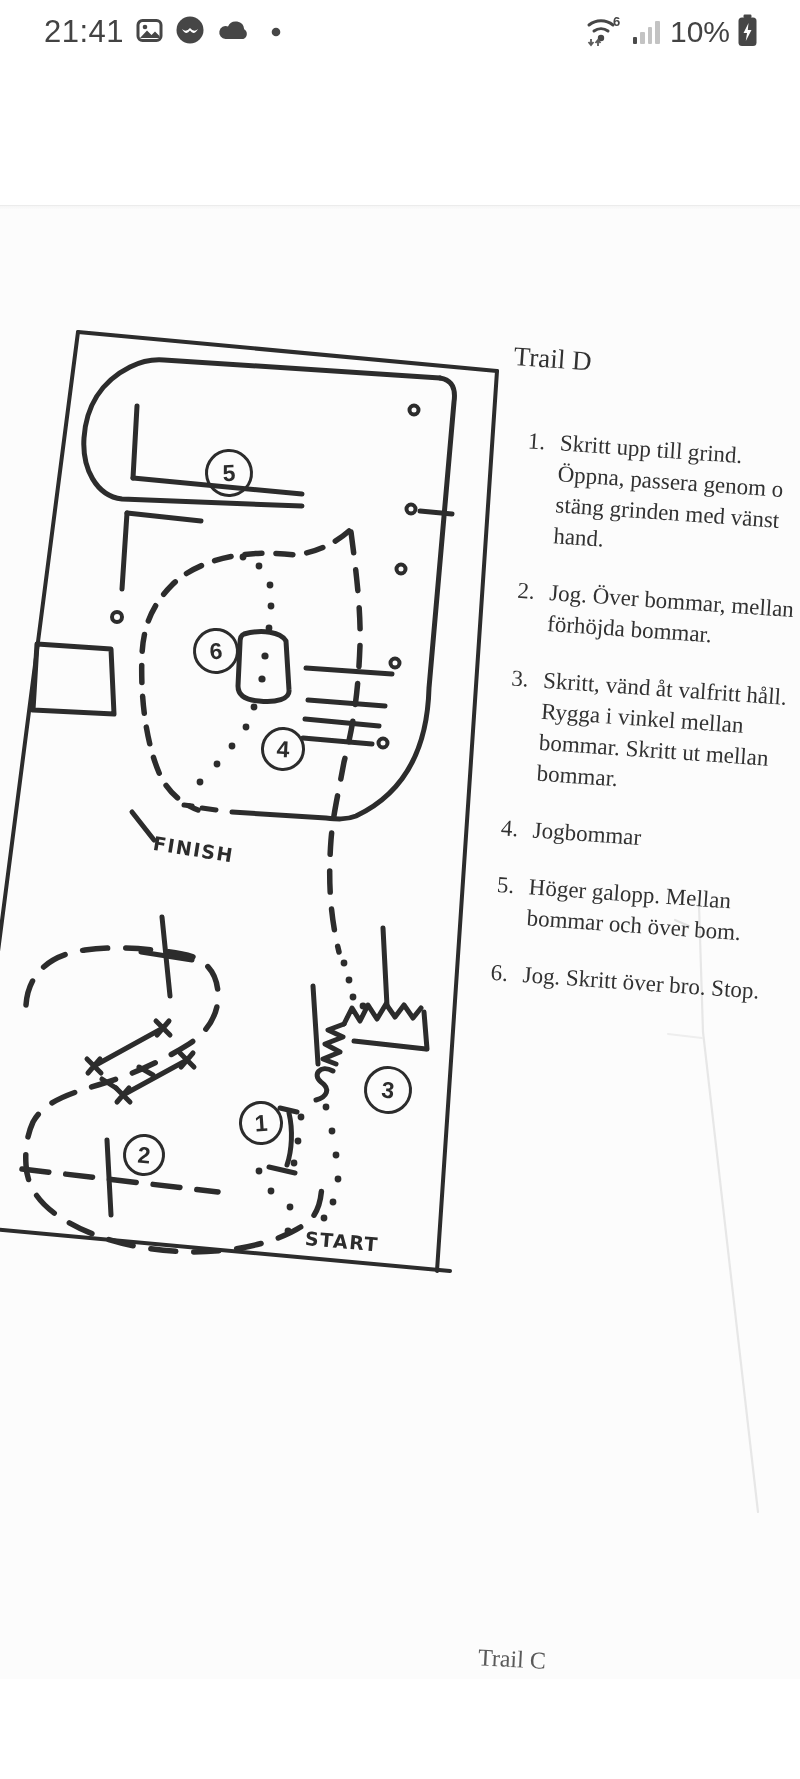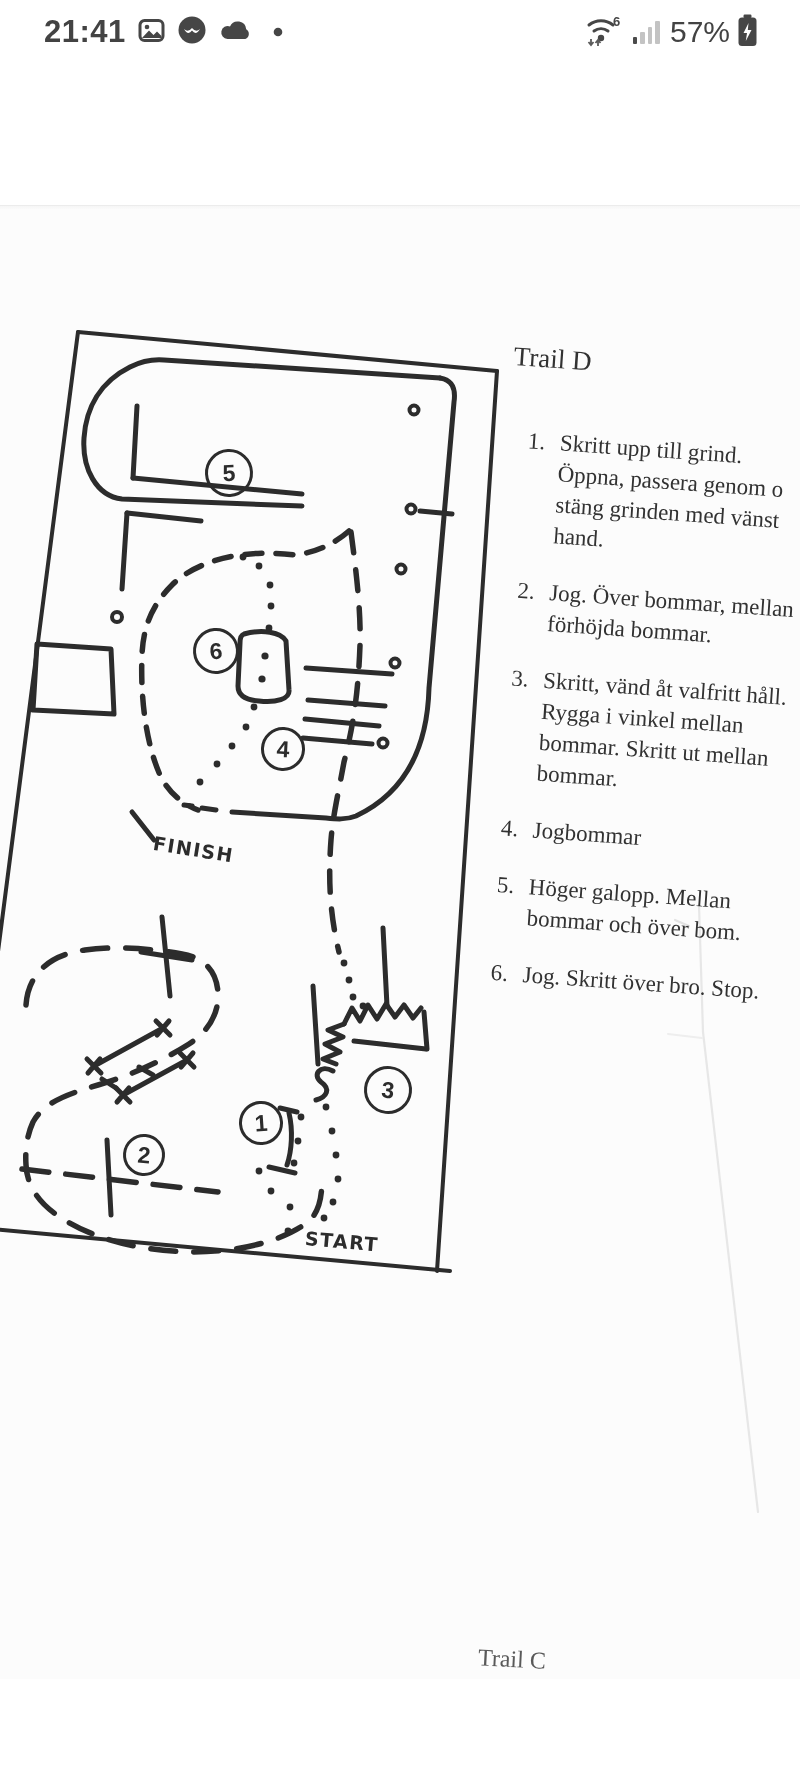--- a/index.html
+++ b/index.html
@@ -4,21 +4,21 @@
 <style>
   html,body{margin:0;padding:0;}
   body{width:800px;height:1779px;position:relative;overflow:hidden;background:#ffffff;
        font-family:"Liberation Sans",sans-serif;}
   
   .status-bar{position:absolute;top:0;left:0;width:800px;height:64px;background:#ffffff;
               display:flex;align-items:center;justify-content:space-between;
               padding:0 42px 0 44px;box-sizing:border-box;}
   .sb-left{display:flex;align-items:center;gap:12px;}
   .sb-right{display:flex;align-items:center;gap:7px;}
-  .sb-time{font-size:31px;color:#434343;letter-spacing:0.5px;font-weight:bold;}
+  .sb-time{font-size:31px;color:#434343;letter-spacing:0.5px;}
   .sb-pct{font-size:30px;color:#434343;margin-left:3px;}
   .sig-bars{display:flex;align-items:flex-end;gap:3px;height:24px;margin-left:2px;}
   .sig-bars i{display:block;width:4.5px;border-radius:1px;background:#c3c3c3;}
   .sig-bars i.f{background:#4a4a4a;}
   
   .app-divider{position:absolute;top:205px;left:0;width:800px;height:4px;
                border-top:1px solid #ececec;background:linear-gradient(#f6f6f6,#fcfcfc);}
   .photo-area{position:absolute;top:209px;left:0;width:800px;height:1470px;background:#fcfcfc;}
   
   svg.ink{position:absolute;top:0;left:0;width:800px;height:1779px;pointer-events:none;}
@@ -89,21 +89,21 @@
         <path d="M12 34 l0 -6 m-2.5 3 l2.5 -3 l2.5 3" fill="none" stroke="#5a5a5a" stroke-width="1.8"></path>
       </svg>
     </span>
 
     <span class="sig-bars">
       <i class="f" style="height:7px"></i>
         <i style="height:12px"></i>
         <i style="height:17px"></i>
         <i style="height:23px"></i>
     </span>
-    <span class="sb-pct">57%</span>
+    <span class="sb-pct">10%</span>
 
     <span>
       <svg width="21" height="33" viewBox="0 0 21 33">
         <rect x="6.5" y="0.5" width="8" height="3.5" rx="1.2" fill="#464646"></rect>
         <rect x="1.5" y="3.5" width="18" height="28.5" rx="3.5" fill="#464646"></rect>
         <path d="M11.5 9 L6.5 19 H10 L8.8 27 L14.5 16 H10.8 Z" fill="#ffffff"></path>
       </svg>
     </span>
   </div>
 </div>

